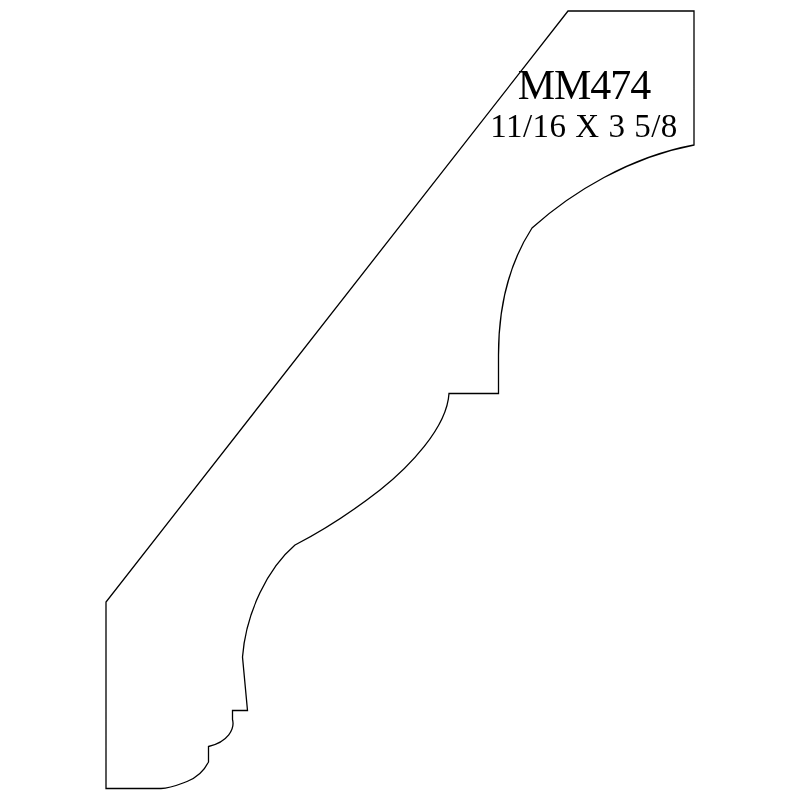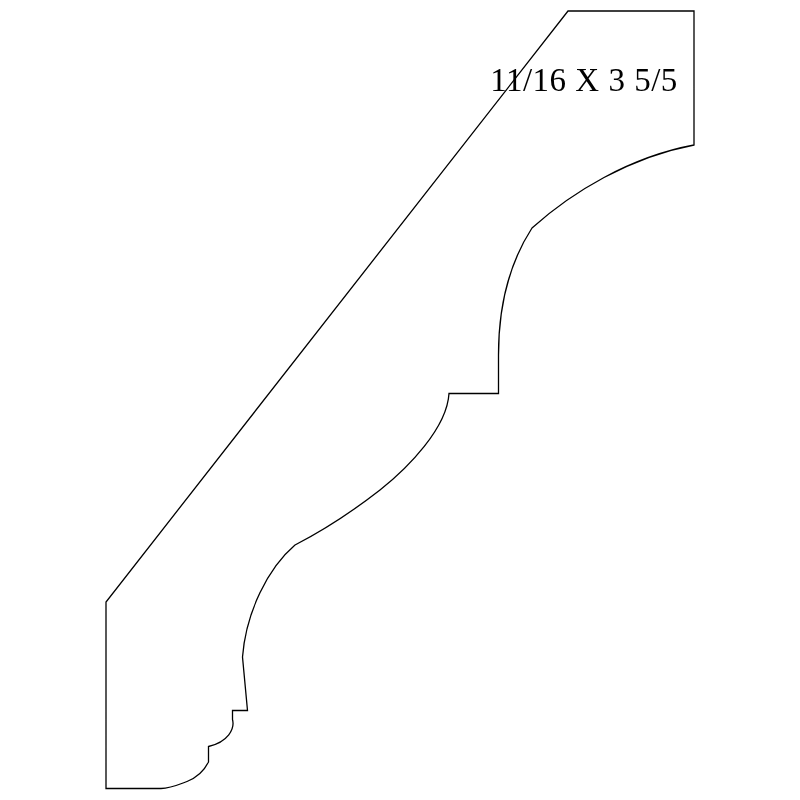--- a/index.html
+++ b/index.html
@@ -53,16 +53,17 @@
 </head>
 <body>
 
 <div class="canvas">
 
   <svg class="drawing-svg" viewBox="0 0 800 800" xmlns="http://www.w3.org/2000/svg">
     <path class="outline" d="M 568,11 L 694,11 L 694,145 C 630,157 572,192 532,228 C 510,262 498.5,305 498.5,355 L 498.5,393.5 L 449,393.5 C 447,428 408,468 380,490 C 362,504 330,527 295,545 C 268,568 246,612 242.5,657 L 247.5,710.5 L 232.5,710.5 L 232.5,719.5 C 235,729 228,742 208.5,746.5 L 208.5,762 C 204,771 197,777.5 187,781.5 C 179,784.5 170,788.5 161,788.5 L 106,788.5 L 106,602 Z"></path>
   </svg>
 
   <div class="labels">
-    <div class="profile-dims">11/16 X 3 5/5</div>
+    <div class="profile-code">MM474</div>
+    <div class="profile-dims">11/16 X 3 5/8</div>
   </div>
 
 </div>
 
 </body></html>

